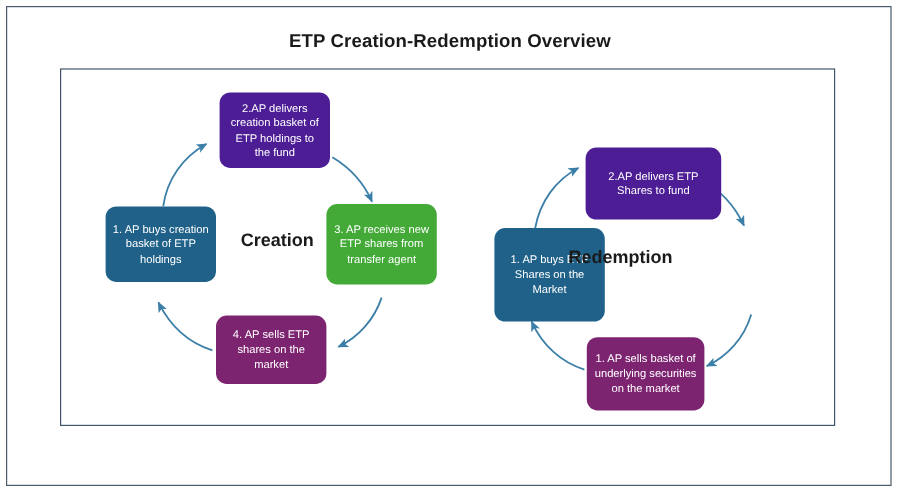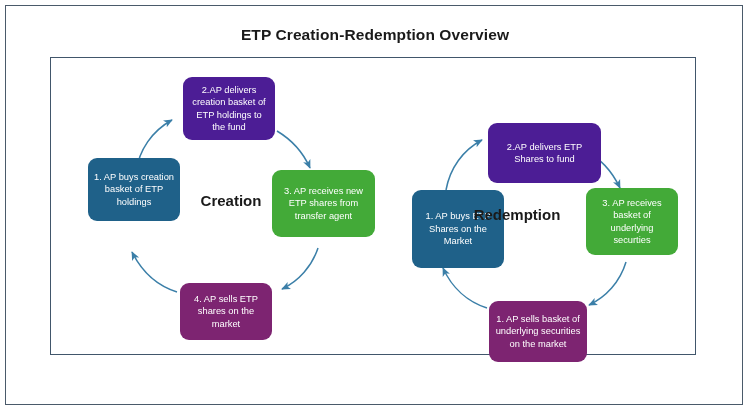--- a/index.html
+++ b/index.html
@@ -70,21 +70,21 @@
     justify-content: center;
     text-align: center;
     font-size: 9.3px;
     line-height: 12.4px;
     padding: 4px 6px;
     font-weight: 500;
   }
   .node-blue   { background: #1f6189; }
   .node-orange { background: #4c1d95; }
   .node-green  { background: #43aa38; }
-  .node-purple { background: #7d2471; margin-top: 20px; }
+  .node-purple { background: #7d2471; }
 
   
   .cycle-label {
     position: absolute;
     font-size: 15px;
     font-weight: bold;
     color: #1a1a1a;
     text-align: center;
   }
 </style>
@@ -118,31 +118,30 @@
 
     <path d="M584,150 C600,158 612,171 620,188" fill="none" stroke="#3b7fa8" stroke-width="1.5" marker-end="url(#ah)"></path>
 
     <path d="M626,262 C620,282 606,297 589,305" fill="none" stroke="#3b7fa8" stroke-width="1.5" marker-end="url(#ah)"></path>
 
     <path d="M487,308 C468,302 452,288 443,268" fill="none" stroke="#3b7fa8" stroke-width="1.5" marker-end="url(#ah)"></path>
   </svg>
 
   <div class="node node-orange" style="left:183px; top:77px; width:92px; height:63px;">2.AP delivers creation basket of ETP holdings to the fund</div>
 
-  <div class="node node-blue" style="left:88px; top:158px; width:92px; height:63px;">1. AP buys creation basket of ETP holdings</div>
+  <div class="node node-blue" style="left:88px; top:172px; width:92px; height:63px;">1. AP buys creation basket of ETP holdings</div>
 
-  <div class="node node-green" style="left:272px; top:170px; width:103px; height:67px;">3. AP receives new ETP shares from transfer agent</div>
+  <div class="node node-green" style="left:272px; top:170px; width:92px; height:67px;">3. AP receives new ETP shares from transfer agent</div>
 
   <div class="node node-purple" style="left:180px; top:263px; width:92px; height:57px;">4. AP sells ETP shares on the market</div>
 
   <div class="cycle-label" style="left:186px; top:192px; width:90px;">Creation</div>
 
   <div class="node node-orange" style="left:488px; top:107px; width:113px; height:60px;margin-top:16px;">2.AP delivers ETP Shares to fund</div>
 
   <div class="node node-blue" style="left:412px; top:190px; width:92px; height:78px;">1. AP buys ETP Shares on the Market</div>
 
-  <div class="node node-green" style="left:586px; top:188px; width:92px; height:67px;">3. AP receives basket of underlying securties</div>
 
   <div class="node node-purple" style="left:489px; top:281px; width:98px; height:61px;">1. AP sells basket of underlying securities on the market</div>
 
   <div class="cycle-label" style="left:470px; top:206px; width:94px;">Redemption</div>
 
 </div>
 
 </body></html>

